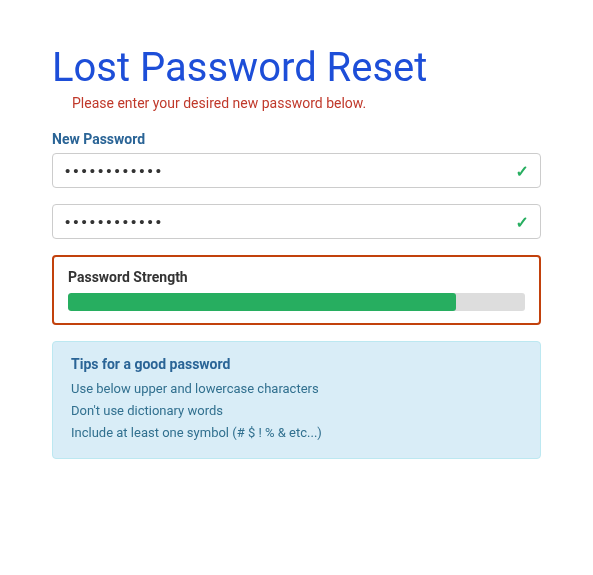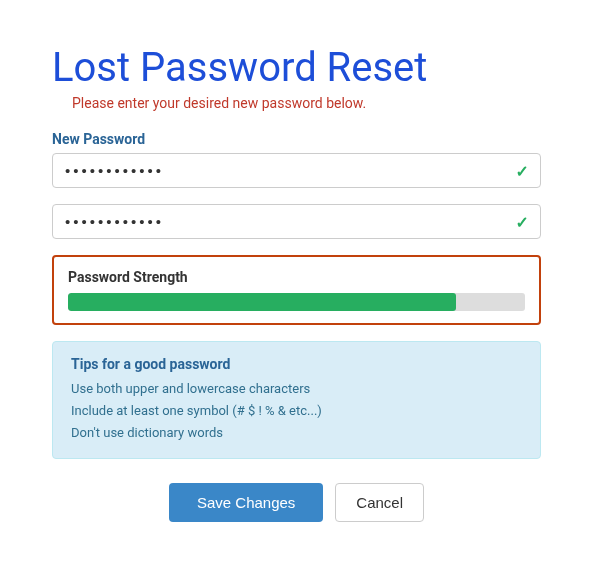--- a/index.html
+++ b/index.html
@@ -175,24 +175,20 @@
   <div class="strength-box">
     <div class="strength-label">Password Strength</div>
     <div class="strength-bar-track">
       <div class="strength-bar-fill" style="width: 85%;"></div>
     </div>
   </div>
 
   <div class="tips-box">
     <div class="tips-title">Tips for a good password</div>
     <div class="tips-list">
-      <div>Use both upper and lowercase characters</div>
+      <div>Use below upper and lowercase characters</div>
+      <div>Don't use dictionary words</div>
       <div>Include at least one symbol (# $ ! % &amp; etc...)</div>
-      <div>Don't use dictionary words</div>
     </div>
   </div>
 
-  <div class="button-row">
-    <button class="btn-save">Save Changes</button>
-    <button class="btn-cancel">Cancel</button>
-  </div>
 
 </div>
 
 </body></html>

